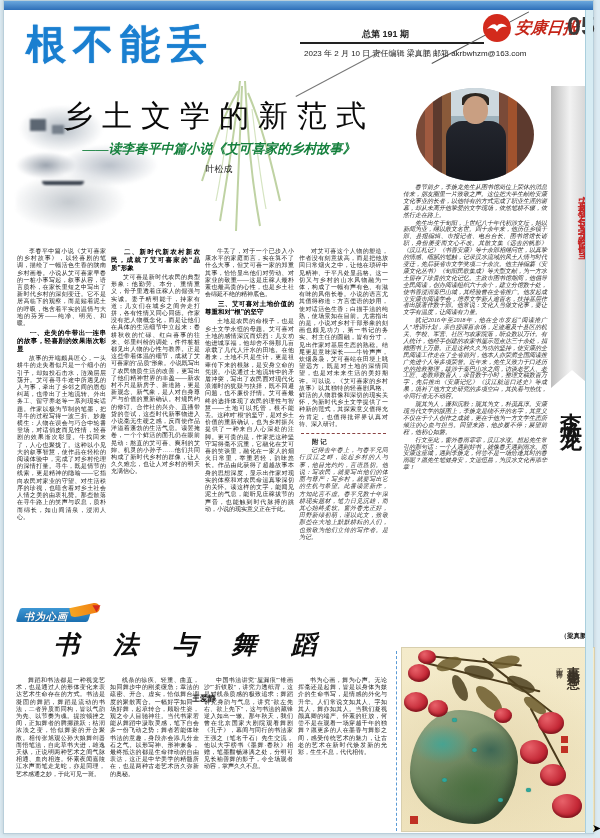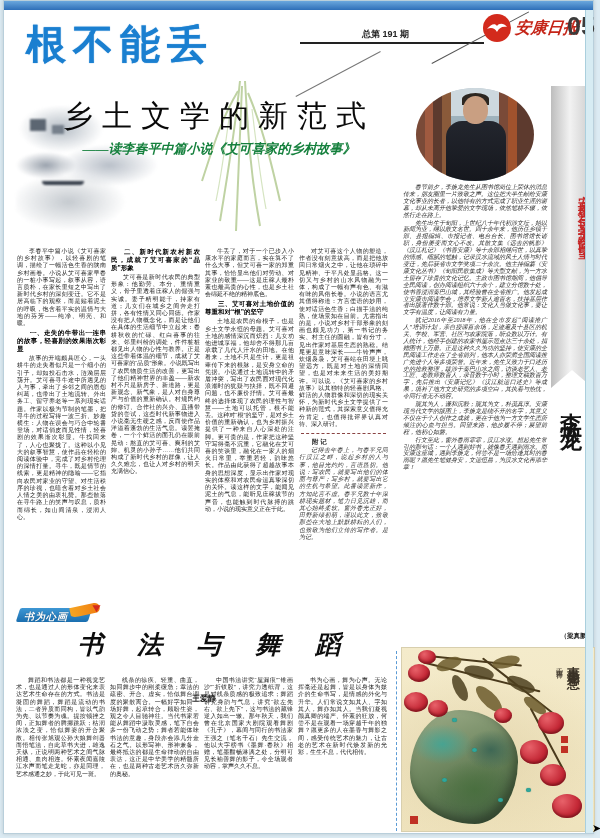--- a/index.html
+++ b/index.html
@@ -56,21 +56,21 @@
   .bio .spacer{float:right;width:46px;height:300px;}
   .bio p{margin:0 0 1px 0;text-indent:2em;}
   .bio-byline{position:absolute;left:399px;top:631px;width:190px;text-align:right;font-size:6.5px;font-weight:bold;color:#222;}
 
   
   .badge{position:absolute;left:14px;top:604px;width:84px;height:19px;}
   .badge .plate{position:absolute;left:0;top:3px;width:72px;height:14px;background:linear-gradient(180deg,#3e97d4,#1b6fb0);transform:skewX(-18deg);border-radius:2px;}
   .badge .swoosh{position:absolute;left:52px;top:0px;width:30px;height:10px;background:linear-gradient(90deg,#f5a623,#f07c10);border-radius:0 10px 10px 50%;transform:rotate(-12deg);}
   .badge .tip{position:absolute;left:76px;top:-2px;width:0;height:0;border-left:7px solid #d42a1c;border-top:4px solid transparent;border-bottom:4px solid transparent;transform:rotate(-30deg);}
   .badge .label{position:absolute;left:6px;top:5px;font-size:10px;font-weight:bold;color:#fff;font-style:italic;letter-spacing:1px;text-shadow:0 0 1px #05406e;}
-  .b-title{position:absolute;left:50px;top:627px;width:300px;text-align:right;font-size:25px;font-weight:bold;color:#0d0d0d;font-family:"Liberation Serif",serif;font-style:italic;letter-spacing:14px;}
+  .b-title{position:absolute;left:50px;top:627px;width:300px;text-align:left;font-size:25px;font-weight:bold;color:#0d0d0d;font-family:"Liberation Serif",serif;font-style:italic;letter-spacing:14px;}
   .b-author{position:absolute;left:50px;top:660px;width:300px;text-align:center;font-size:8px;color:#222;font-weight:bold;margin-top:32px;}
   .bcols{position:absolute;left:12px;top:676px;width:378px;display:flex;gap:5px;}
   .bcol{width:89px;height:152px;overflow:hidden;font-size:6px;line-height:7.2px;text-align:justify;color:#1c1c1c;}
   .bcol p{margin:0;text-indent:2em;}
   .vdash{position:absolute;left:392px;top:650px;height:180px;border-left:1px dashed #5b9bd5;}
 
   
   .painting{position:absolute;left:397px;top:646px;width:192px;height:183px;background:
      radial-gradient(140px 90px at 40% 60%,rgba(214,196,150,.45),rgba(214,196,150,0)),
      linear-gradient(180deg,#f4ebcb,#efe3bd);border:1px solid #d8cfae;overflow:hidden;}
@@ -93,20 +93,21 @@
 <body>
 
 <div class="page">
   <div class="topbar"></div>
 
   <div class="sec-title">根不能丢</div>
   <div class="issue">总第 191 期</div>
   <div class="hline"></div>
   <div class="diag1"></div>
   <div class="diag2"></div>
+  <div class="dateline">2023 年 2 月 10 日    责任编辑  梁真鹏    邮箱  akrbwhzm@163.com</div>
   <div class="logo-circle">
     <svg width="22" height="16" viewBox="0 0 22 16">
         <path d="M1 9 C5 4 9 3 11 6 C13 3 18 3 21 7 C16 6 13 8 11 12 C9 8 5 7 1 9 Z" fill="#ffffff"></path>
       </svg>
   </div>
   <div class="masthead">安康日报</div>
   <div class="pagenum">05</div>
 
   <div class="wash">
     <div class="hut1"></div>
@@ -124,20 +125,21 @@
       </g>
       <g stroke="#b9d298" stroke-width="1.2" fill="none" opacity="0.6">
         <path d="M40 30 C36 60 32 90 26 120"></path>
         <path d="M62 28 C66 62 70 95 76 128"></path>
       </g>
     </svg>
   </div>
 
   <div class="m-title">乡土文学的新范式</div>
   <div class="m-sub">——读李春平中篇小说《艾可喜家的乡村故事》</div>
+  <div class="m-author">叶松成</div>
 
   <div class="cols">
     <div class="col c1">
       <p>李春平中篇小说《艾可喜家的乡村故事》，以轻喜剧的笔调，描绘了一幅活色生香的陕南乡村画卷。小说从艾可喜家早春的一桩小事写起，叙事从容，语言质朴，在家长里短之中写出了新时代乡村的深刻变迁。它不是居高临下的观察，而是贴着泥土的呼吸，饱含着平实的温情与大地的芬芳——纯净、明亮、和暖。</p>
       <p class="subhead">一、走失的牛带出一连串的故事，轻喜剧的效果渐次彰显</p>
       <p>故事的开端颇具匠心，一头耕牛的走失看似只是一个细小的引子，却如投石击水，涟漪层层荡开。艾可喜寻牛途中所遇见的人与事，牵出了乡邻之间的恩怨纠葛，也带出了土地流转、外出务工、留守养老等一系列现实话题。作家以极为节制的笔墨，把寻牛的过程写得一波三折、妙趣横生：人物在误会与巧合中轮番登场，对话俏皮而见性情，轻喜剧的效果渐次彰显。牛找回来了，人心也聚拢了。这种以小见大的叙事智慧，使作品在轻松的阅读体验中，完成了对乡村伦理的深情打量。寻牛，既是情节的线索，更是精神的隐喻——它指向农民对家业的守望、对生活秩序的珍视，也暗含着对乡土社会人情之美的由衷礼赞。那些散落在寻牛路上的笑声与叹息，质朴而绵长，如山间清泉，浸润人心。</p>
     </div>
     <div class="col c2">
       <p class="subhead" style="margin-top:0;">二、新时代新农村新农民，成就了艾可喜家的“品质”形象</p>
       <p>艾可喜是新时代农民的典型形象：他勤劳、本分、重情重义，骨子里透着庄稼人的倔强与实诚。妻子精明能干，持家有道；儿女们在城乡之间奔走打拼，各有性情又同心同德。作家没有把人物概念化，而是让他们在具体的生活细节中立起来：春耕秋收的忙碌、红白喜事的往来、邻里纠纷的调处，件件桩桩都见出人物的心性与教养。正是这些带着体温的细节，成就了艾可喜家的“品质”形象。小说既写出了农民物质生活的改善，更写出了他们精神世界的丰盈——新农村不只是新房子、新道路，更是新观念、新气象，是人对自身尊严与价值的重新确认。村规民约的修订、合作社的兴办、直播带货的尝试，这些时代新事物进入小说毫无生硬之感，反而使作品洋溢着蓬勃的生活气息。读罢掩卷，一个个鲜活的面孔仍在眼前晃动：憨直的艾可喜、爽利的艾婶、机灵的小孙子……他们共同构成了新时代乡村的群像，让人久久难忘，也让人对乡村的明天充满信心。</p>

